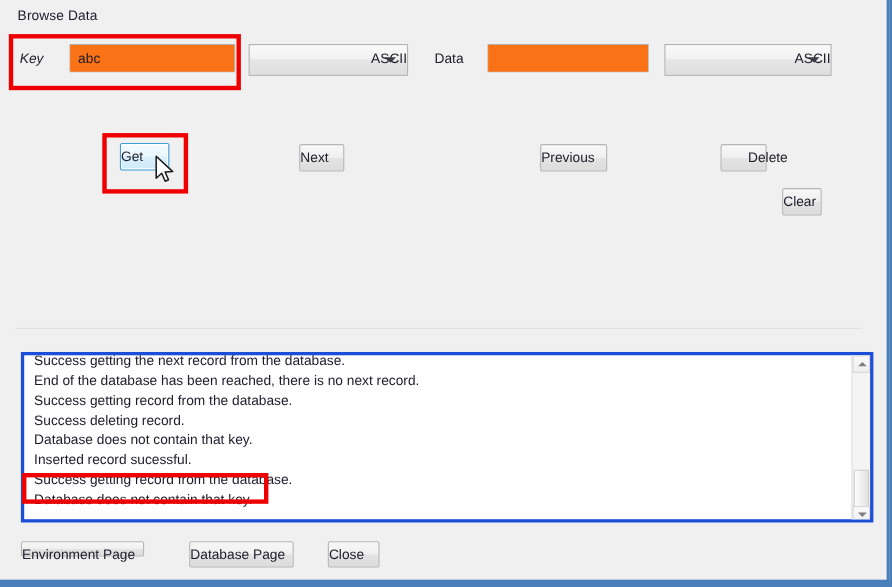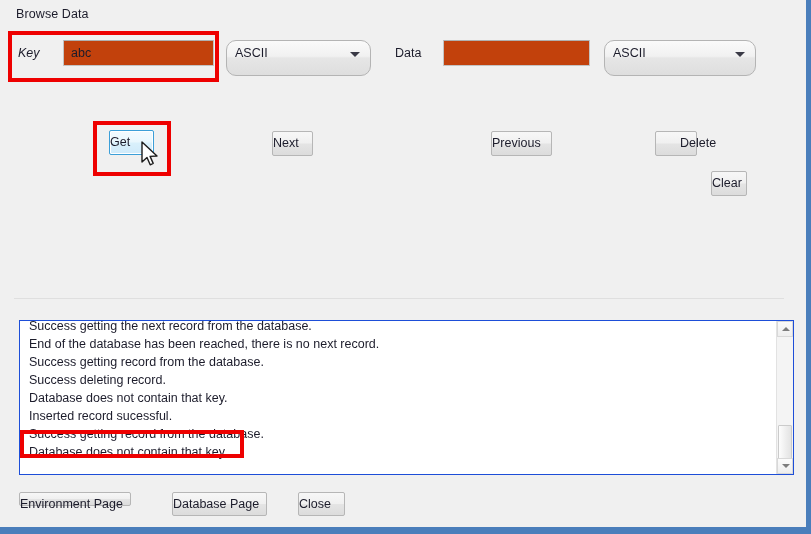--- a/index.html
+++ b/index.html
@@ -53,43 +53,44 @@
   
   .field-label {
     position: absolute;
     font-size: 12.5px;
     color: #1c1c2b;
   }
   .text-input {
     position: absolute;
     box-sizing: border-box;
     height: 26px;
-    background: #c2410c;
+    background: #f97316;
     border: 1px solid #c3c3c3;
     border-top-color: #b0b0b0;
     border-radius: 1px;
     font-family: "Liberation Sans", sans-serif;
     font-size: 12.5px;
     color: #1c1c2b;
     padding: 0 7px;
     line-height: 24px;
     outline: none;
   }
   .combo {
     position: absolute;
     box-sizing: border-box;
-    height: 36px;
+    height: 29px;
     background: linear-gradient(to bottom, #fafafa 0%, #f1f1f1 45%, #e6e6e6 50%, #dedede 100%);
     border: 1px solid #b4b4b4;
-    border-radius: 10px;
+    border-radius: 0;
     font-size: 12.5px;
     color: #1c1c2b;
     line-height: 24px;
     padding-left: 8px;
     cursor: default;
+    text-align: right;
   }
   .combo .caret {
     position: absolute;
     right: 10px; top: 11px;
     width: 0; height: 0;
     border-left: 5px solid transparent;
     border-right: 5px solid transparent;
     border-top: 5px solid #3a3a46;
   }
 
@@ -123,21 +124,21 @@
     background: #dfdfdf;
   }
 
   
   #log-area {
     position: absolute;
     left: 19px; top: 320px;
     width: 775px; height: 155px;
     box-sizing: border-box;
     background: #ffffff;
-    border: 1px solid #1d4ed8;
+    border: 3px solid #1d4ed8;
     overflow: hidden;
   }
   #log-lines {
     position: absolute;
     left: 9px; top: -4px;
     width: 740px;
   }
   .log-line {
     font-family: "Liberation Sans", sans-serif;
     font-size: 12.5px;

